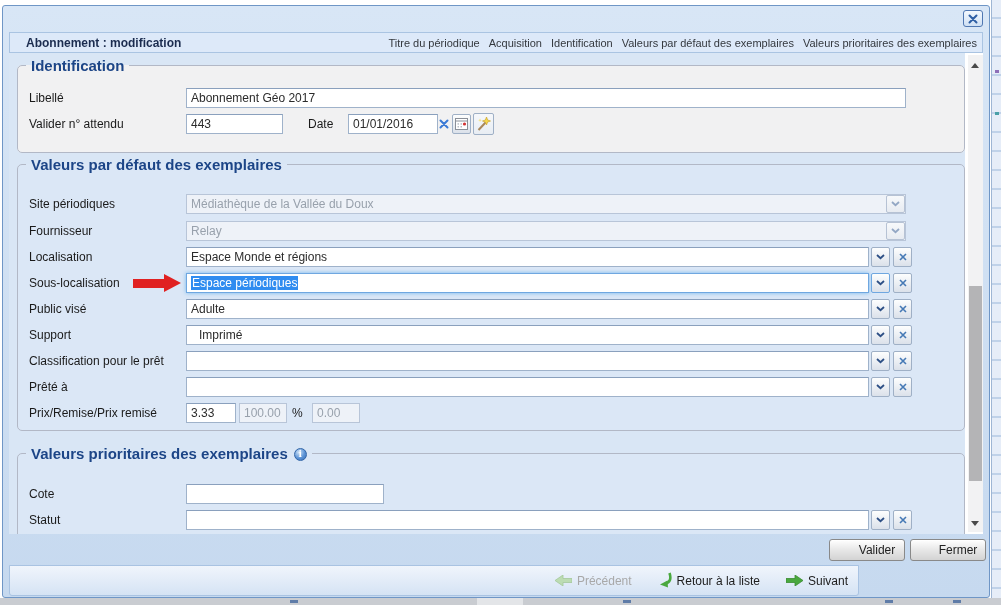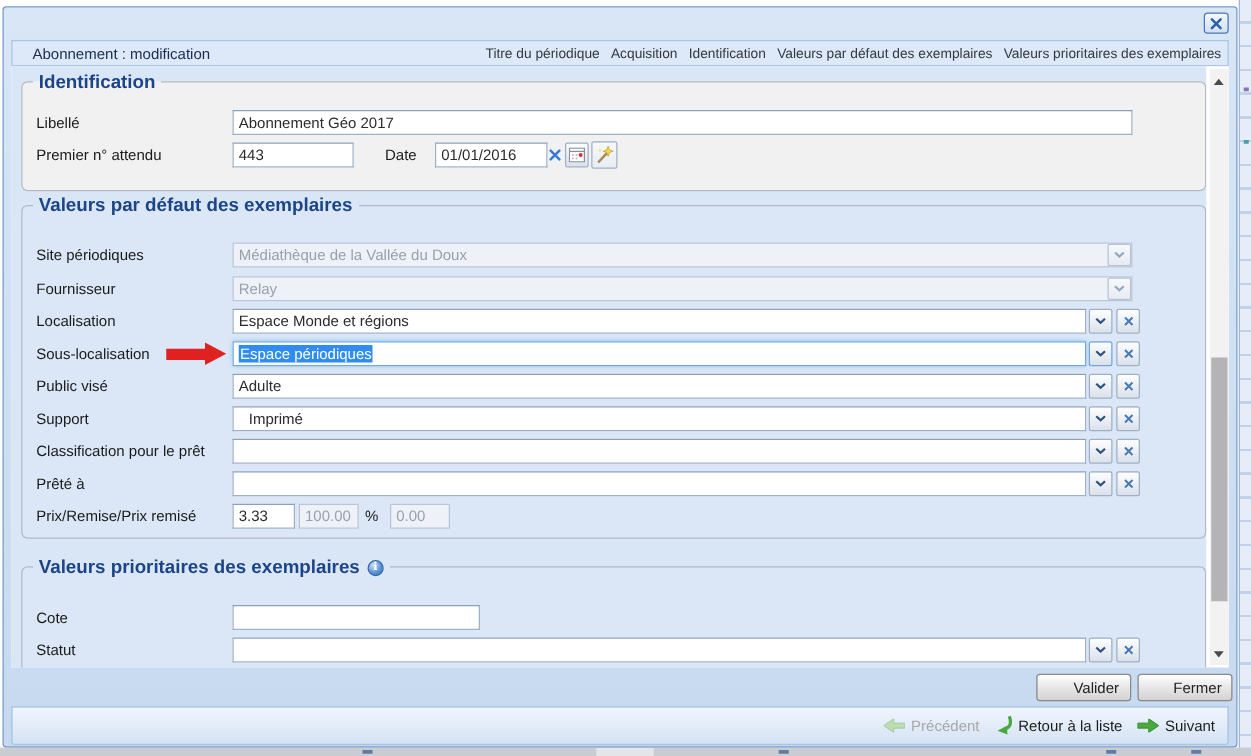--- a/index.html
+++ b/index.html
@@ -18,21 +18,21 @@
   
   .dialog{position:absolute;left:2px;top:5px;width:986px;height:591px;
     background:linear-gradient(#d8e6f6,#c6d9ef);border:1px solid #6f96c6;border-radius:3px;}
 
   .close-btn{position:absolute;top:4px;right:6px;width:20px;height:17px;box-sizing:border-box;
     border:1px solid #4f77b2;border-radius:3px;background:linear-gradient(#f3f8fe,#cfe0f4);
     display:flex;align-items:center;justify-content:center;padding:0;cursor:pointer;}
 
   .header-strip{position:absolute;left:6px;top:26px;width:974px;height:21px;box-sizing:border-box;
     background:#dde9f9;border:1px solid #aac4e2;display:flex;align-items:center;justify-content:space-between;}
-  .dlg-title{font-size:12px;font-weight:normal;color:#1b2c4f;padding-left:16px;white-space:nowrap;}
+  .dlg-title{font-size:12px;font-weight:bold;color:#1b2c4f;padding-left:16px;white-space:nowrap;}
   .nav-links{display:flex;gap:9px;padding-right:5px;font-size:11px;color:#34383e;white-space:nowrap;}
   .nav-links span{cursor:pointer;}
 
   .body{position:absolute;left:6px;top:47px;width:974px;height:481px;background:#fff;}
   .content{position:absolute;left:0;top:0;width:956px;height:481px;background:#d9e6f5;overflow:hidden;}
 
   
   fieldset.fs{position:absolute;margin:0;padding:0;min-width:0;border:1px solid #b2b8c6;border-radius:5px;z-index:1;}
   fieldset.fs legend{margin-left:8px;padding:0 5px;font-size:15px;font-weight:bold;color:#1c4587;white-space:nowrap;}
   #fs-ident{left:8px;top:4px;width:946px;height:94px;background:#f1f1f2;}
@@ -67,23 +67,23 @@
     border-top:5px solid #4a4a4a;position:absolute;left:3px;bottom:6px;cursor:pointer;}
   .scroll-thumb{position:absolute;left:1px;top:231px;width:13px;height:195px;background:#b4b4b6;cursor:pointer;}
 
   
   .dlg-btn{position:absolute;width:76px;height:22px;box-sizing:border-box;border:1px solid #898989;border-radius:3px;
     background:linear-gradient(#ffffff,#e9e9e9 45%,#d3d3d3);font:12px "Liberation Sans",sans-serif;color:#222;cursor:pointer;
     box-shadow:inset 0 1px 0 rgba(255,255,255,.7);padding-left:26px;}
   .btn-valider{left:826px;top:533px;}
   .btn-fermer{left:907px;top:533px;}
 
-  .footer{position:absolute;left:6px;top:559px;width:974px;height:31px;box-sizing:border-box;
+  .footer{position:absolute;left:6px;top:559px;width:850px;height:31px;box-sizing:border-box;
     background:linear-gradient(#f0f5fc,#d5e3f4);border:1px solid #a9c3e2;border-radius:0 0 3px 3px;
-    display:flex;align-items:center;justify-content:flex-end;gap:12px;padding-right:10px;font-size:12px;color:#1c1c1c;}
+    display:flex;align-items:center;justify-content:flex-end;gap:26px;padding-right:10px;font-size:12px;color:#1c1c1c;}
   .foot-item{display:flex;align-items:center;gap:5px;cursor:pointer;white-space:nowrap;}
   .foot-item.disabled{color:#a8a8a8;cursor:default;}
 </style>
 </head>
 <body>
 
 <div class="stage">
 
   <div class="page-sliver"></div>
   <div class="sliver-mark1"></div>
@@ -124,21 +124,21 @@
         <fieldset class="fs" id="fs-def">
           <legend>Valeurs par défaut des exemplaires</legend>
         </fieldset>
         <fieldset class="fs" id="fs-prio">
           <legend><span>Valeurs prioritaires des exemplaires</span><span class="info-icon">i</span></legend>
         </fieldset>
 
         <div class="lbl" style="left:20px;top:38px">Libellé</div>
         <input class="inp" style="left: 177px; top: 35px; width: 720px;" value="Abonnement Géo 2017">
 
-        <div class="lbl" style="left:20px;top:64px">Premier n° attendu</div>
+        <div class="lbl" style="left:20px;top:64px">Valider n° attendu</div>
         <input class="inp" style="left: 177px; top: 61px; width: 97px;" value="443">
         <div class="lbl" style="left:299px;top:64px">Date</div>
         <input class="inp" style="left: 339px; top: 61px; width: 90px;" value="01/01/2016">
         <button class="icon-plain" style="left:428px;top:64px;width:13px;height:13px">
           <svg width="10" height="10" viewBox="0 0 10 10">
             <path d="M1.5 1.5 L8.5 8.5 M8.5 1.5 L1.5 8.5" stroke="#3a7ad6" stroke-width="2" stroke-linecap="round"></path>
           </svg>
         </button>
         <button class="sq-btn" style="left:443px;top:61px">
           <svg width="13" height="12" viewBox="0 0 13 12">

